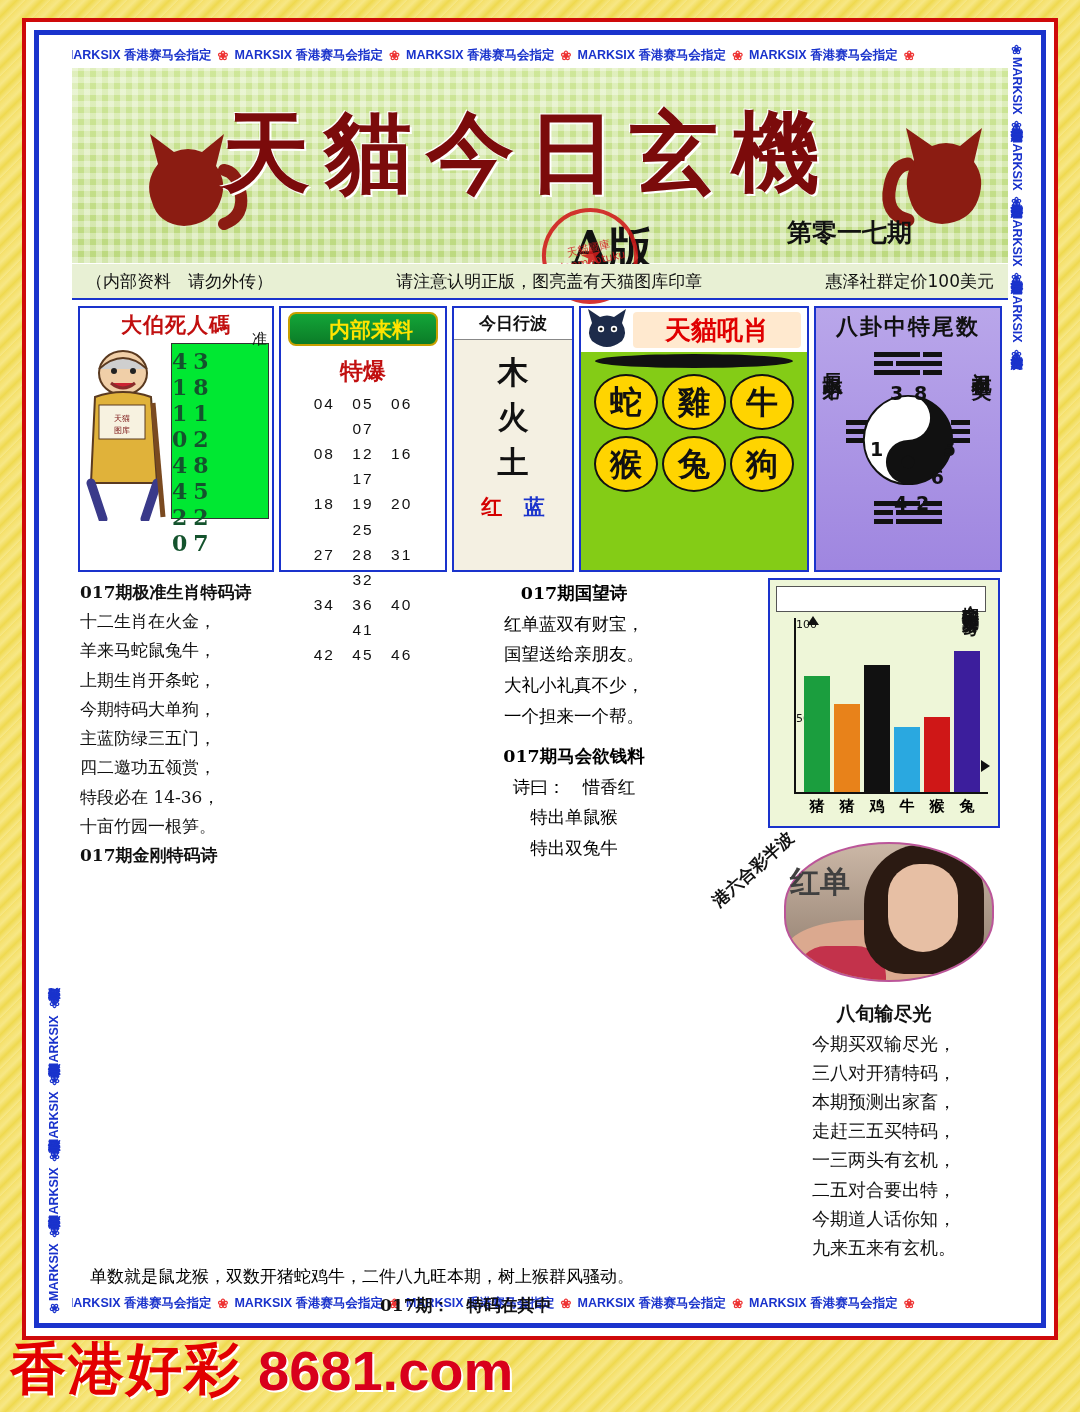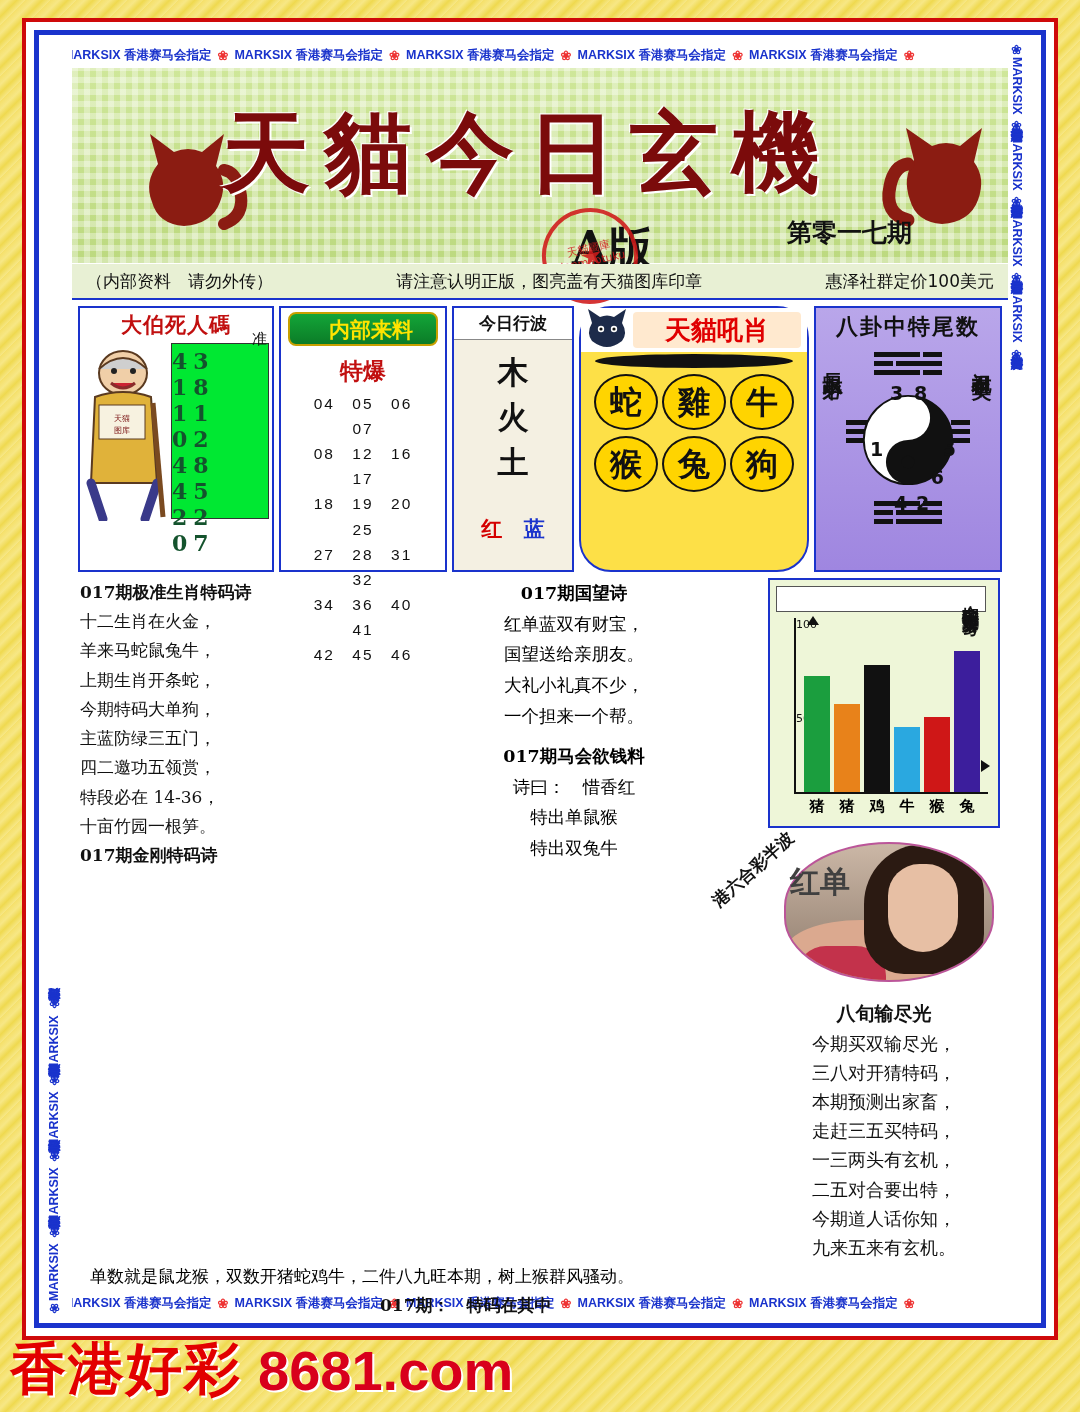--- a/index.html
+++ b/index.html
@@ -143,24 +143,24 @@
   .inner-grid div{ text-align:center; }
   .box-wave{ width:122px; background:#f4f0e2; }
   .wave-title{
     text-align:center; font-size:17px; font-weight:bold; color:#111;
     border-bottom:1px solid #888; padding:4px 0; background:#fff;
   }
   .wave-chars{
     text-align:center; font-size:31px; font-weight:bold; color:#111;
     font-family:"DejaVu Serif", serif; line-height:1.45; margin-top:10px;
   }
-  .wave-colors{ text-align:center; margin-top:30px; font-size:21px; font-weight:bold; }
+  .wave-colors{ text-align:center; margin-top:8px; font-size:21px; font-weight:bold; }
   .wave-colors .red{ color:#d40000; margin-right:14px; }
   .wave-colors .blue{ color:#1a33cc; }
-  .box-zodiac{ width:230px; background:#fde047;border-radius:32px; }
+  .box-zodiac{ width:230px; background:#84cc16; }
   .zod-head{ display:flex; align-items:center; height:44px; background:#fff; }
   .zod-cat{ width:52px; text-align:center; }
   .zod-title{
     flex:1; text-align:center; font-size:26px; font-weight:bold; color:#e00000;
     font-family:"DejaVu Serif", serif; background:#ffe9cf; height:36px; line-height:36px;
     border-radius:4px; margin-right:6px;
   }
   .zod-bar{ height:14px; background:#111; border-radius:50%; margin:2px 14px 4px; }
   .zod-grid{ display:flex; flex-wrap:wrap; justify-content:center; gap:6px 4px; padding:2px 6px; }
   .zod-pill{

